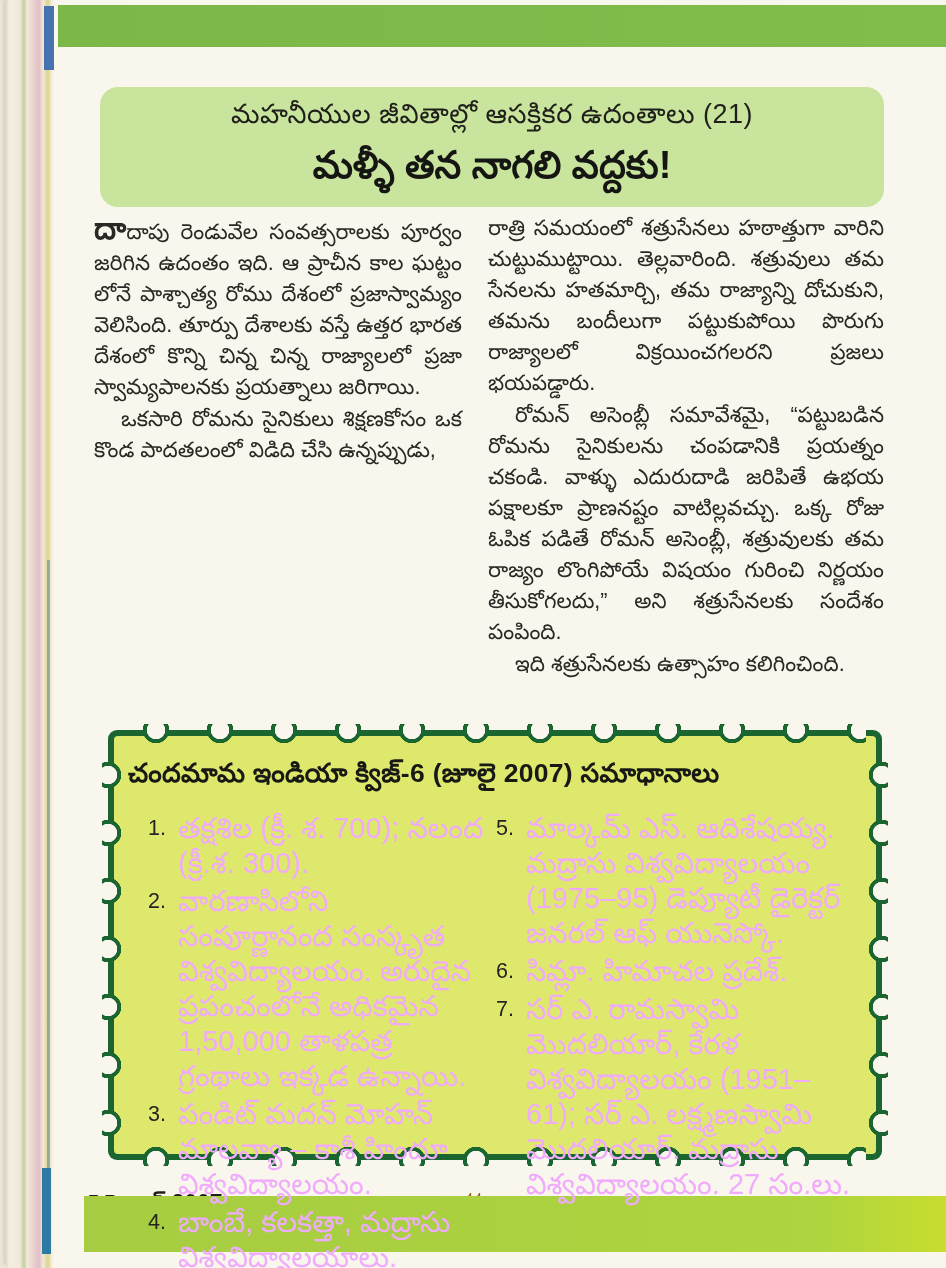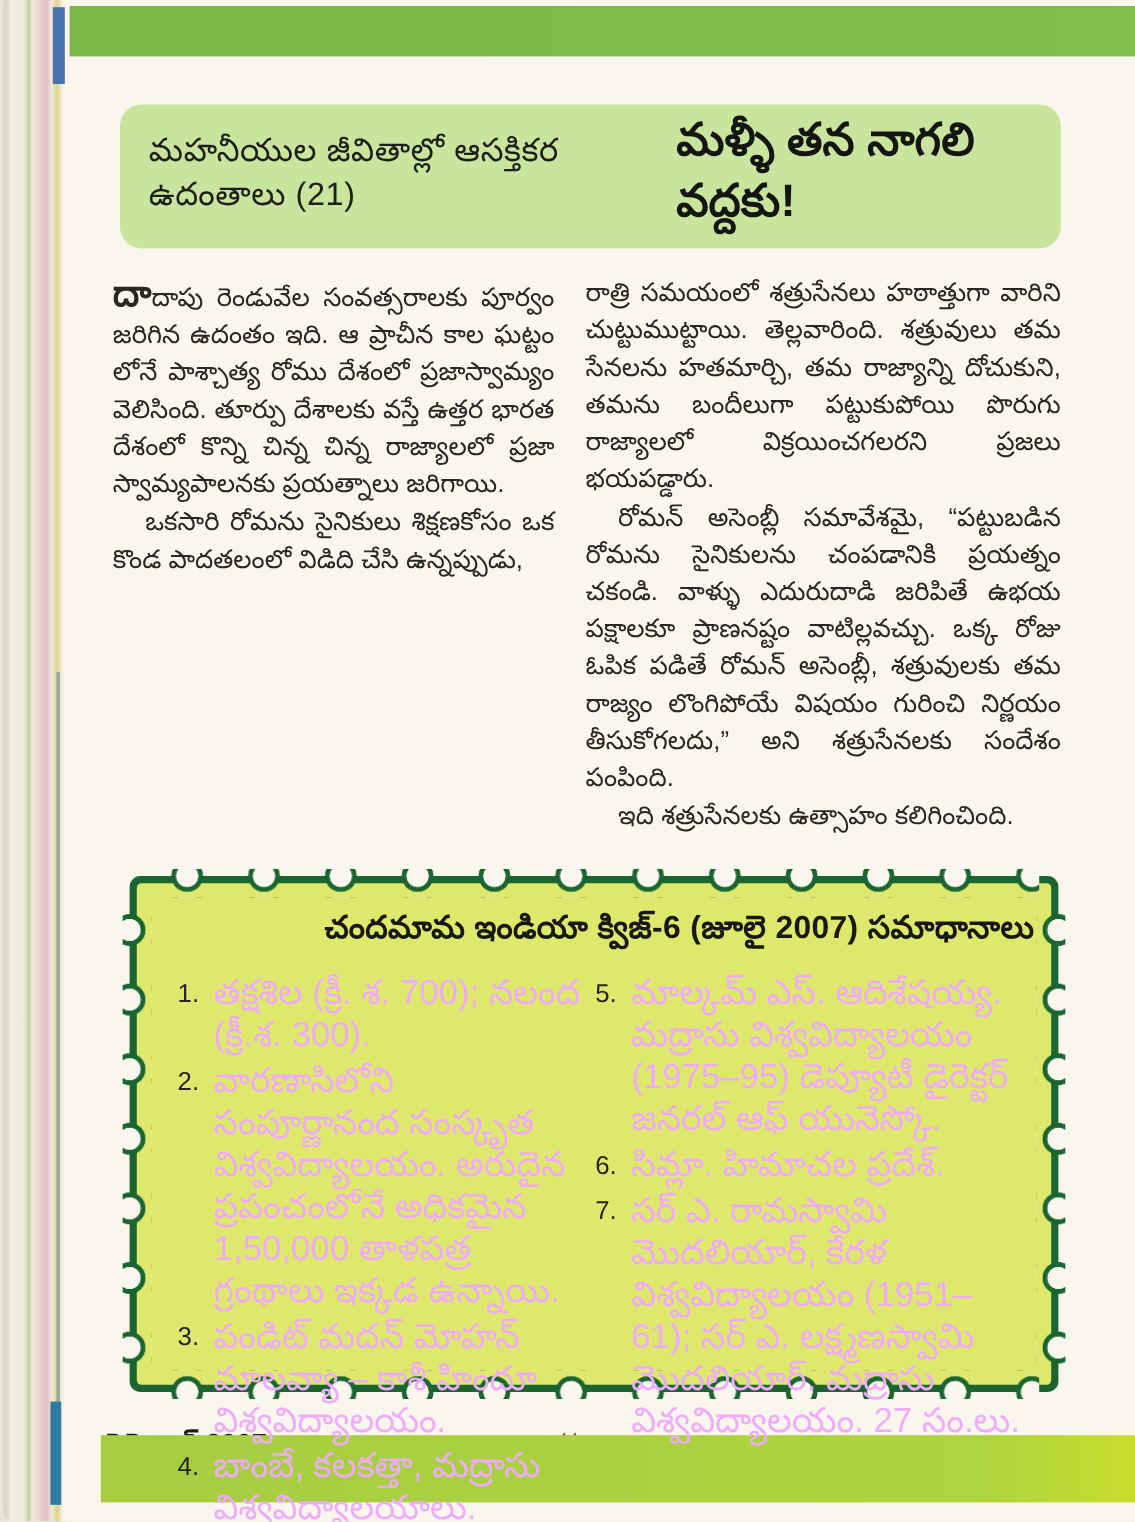--- a/index.html
+++ b/index.html
@@ -43,38 +43,38 @@
     background:linear-gradient(90deg,#7bb847,#82bd4c);
   }
   .band-bottom {
     position:absolute; left:84px; right:0; top:1196px; height:56px;
     background:linear-gradient(90deg,#a6cd41,#aed43f 85%,#c8dd2e);
   }
   
   .title-box {
     position:absolute; left:100px; top:87px; width:784px; height:120px;
     background:#c9e59d; border-radius:18px;
-    display:flex; flex-direction:row; justify-content:center; align-items:center;
+    display:flex; flex-direction:column; justify-content:center; align-items:center;
     gap:8px; padding:6px 24px;
   }
   .title-line1 { font-size:27px; letter-spacing:.5px; color:#1e1e1a; }
   .title-line2 { font-size:38px; font-weight:bold; color:#151513; }
   
   .article {
     position:absolute; left:94px; top:213px; width:790px; height:515px;
     display:flex; gap:26px;
   }
   .col { text-align:justify; }
   .col-left  { width:368px; }
   .col-right { flex:1; }
   .col p {
     font-size:21.5px; line-height:31px; text-indent:27px;
     margin-bottom:1px; color:#2a2824;
   }
-  .col p.lede, .col p.continues { text-indent:0;margin-top:16px; }
+  .col p.lede, .col p.continues { text-indent:0; }
   .dropcap { font-size:31px; font-weight:bold; line-height:1; }
   
   .stamp {
     position:absolute; left:108px; top:730px; width:774px; height:430px;
     background:#1b6630; border-radius:9px;
   }
   .stamp-inner {
     position:absolute; inset:6px; background:#dee86c; border-radius:4px; z-index:1;
   }
   .notch { position:absolute; z-index:2; pointer-events:none; }
@@ -93,21 +93,21 @@
     background-image:radial-gradient(circle at 6px 29px, #f9f6ee 9px, #1b6630 9.5px 13px, rgba(27,102,48,0) 13.5px);
     background-size:24px 58px; background-repeat:repeat-y;
   }
   .notch-right {
     top:16px; bottom:16px; right:-6px; width:24px;
     background-image:radial-gradient(circle at 18px 29px, #f9f6ee 9px, #1b6630 9.5px 13px, rgba(27,102,48,0) 13.5px);
     background-size:24px 58px; background-repeat:repeat-y;
   }
   .quiz-content { position:absolute; inset:10px 20px; z-index:3; }
   .quiz-title {
-    text-align:right; font-size:26.5px; font-weight:bold;
+    text-align:left; font-size:26.5px; font-weight:bold;
     margin-top:18px; color:#181814; letter-spacing:.3px;
   }
   .quiz-cols { display:flex; margin-top:16px; padding:0 4px; }
   .quiz-col-left  { width:352px; padding-left:16px; }
   .quiz-col-right { flex:1; padding-left:12px; }
   .quiz-item { display:flex; margin-bottom:3px; }
   .quiz-num  { flex:none; width:30px; font-size:21.5px; line-height:35px; }
   .quiz-text { flex:1; font-size:29px; line-height:35px; color:#f0abfc; }
   
   .footer { position:absolute; left:0; right:0; top:1160px; height:36px;margin-top:28px; }

